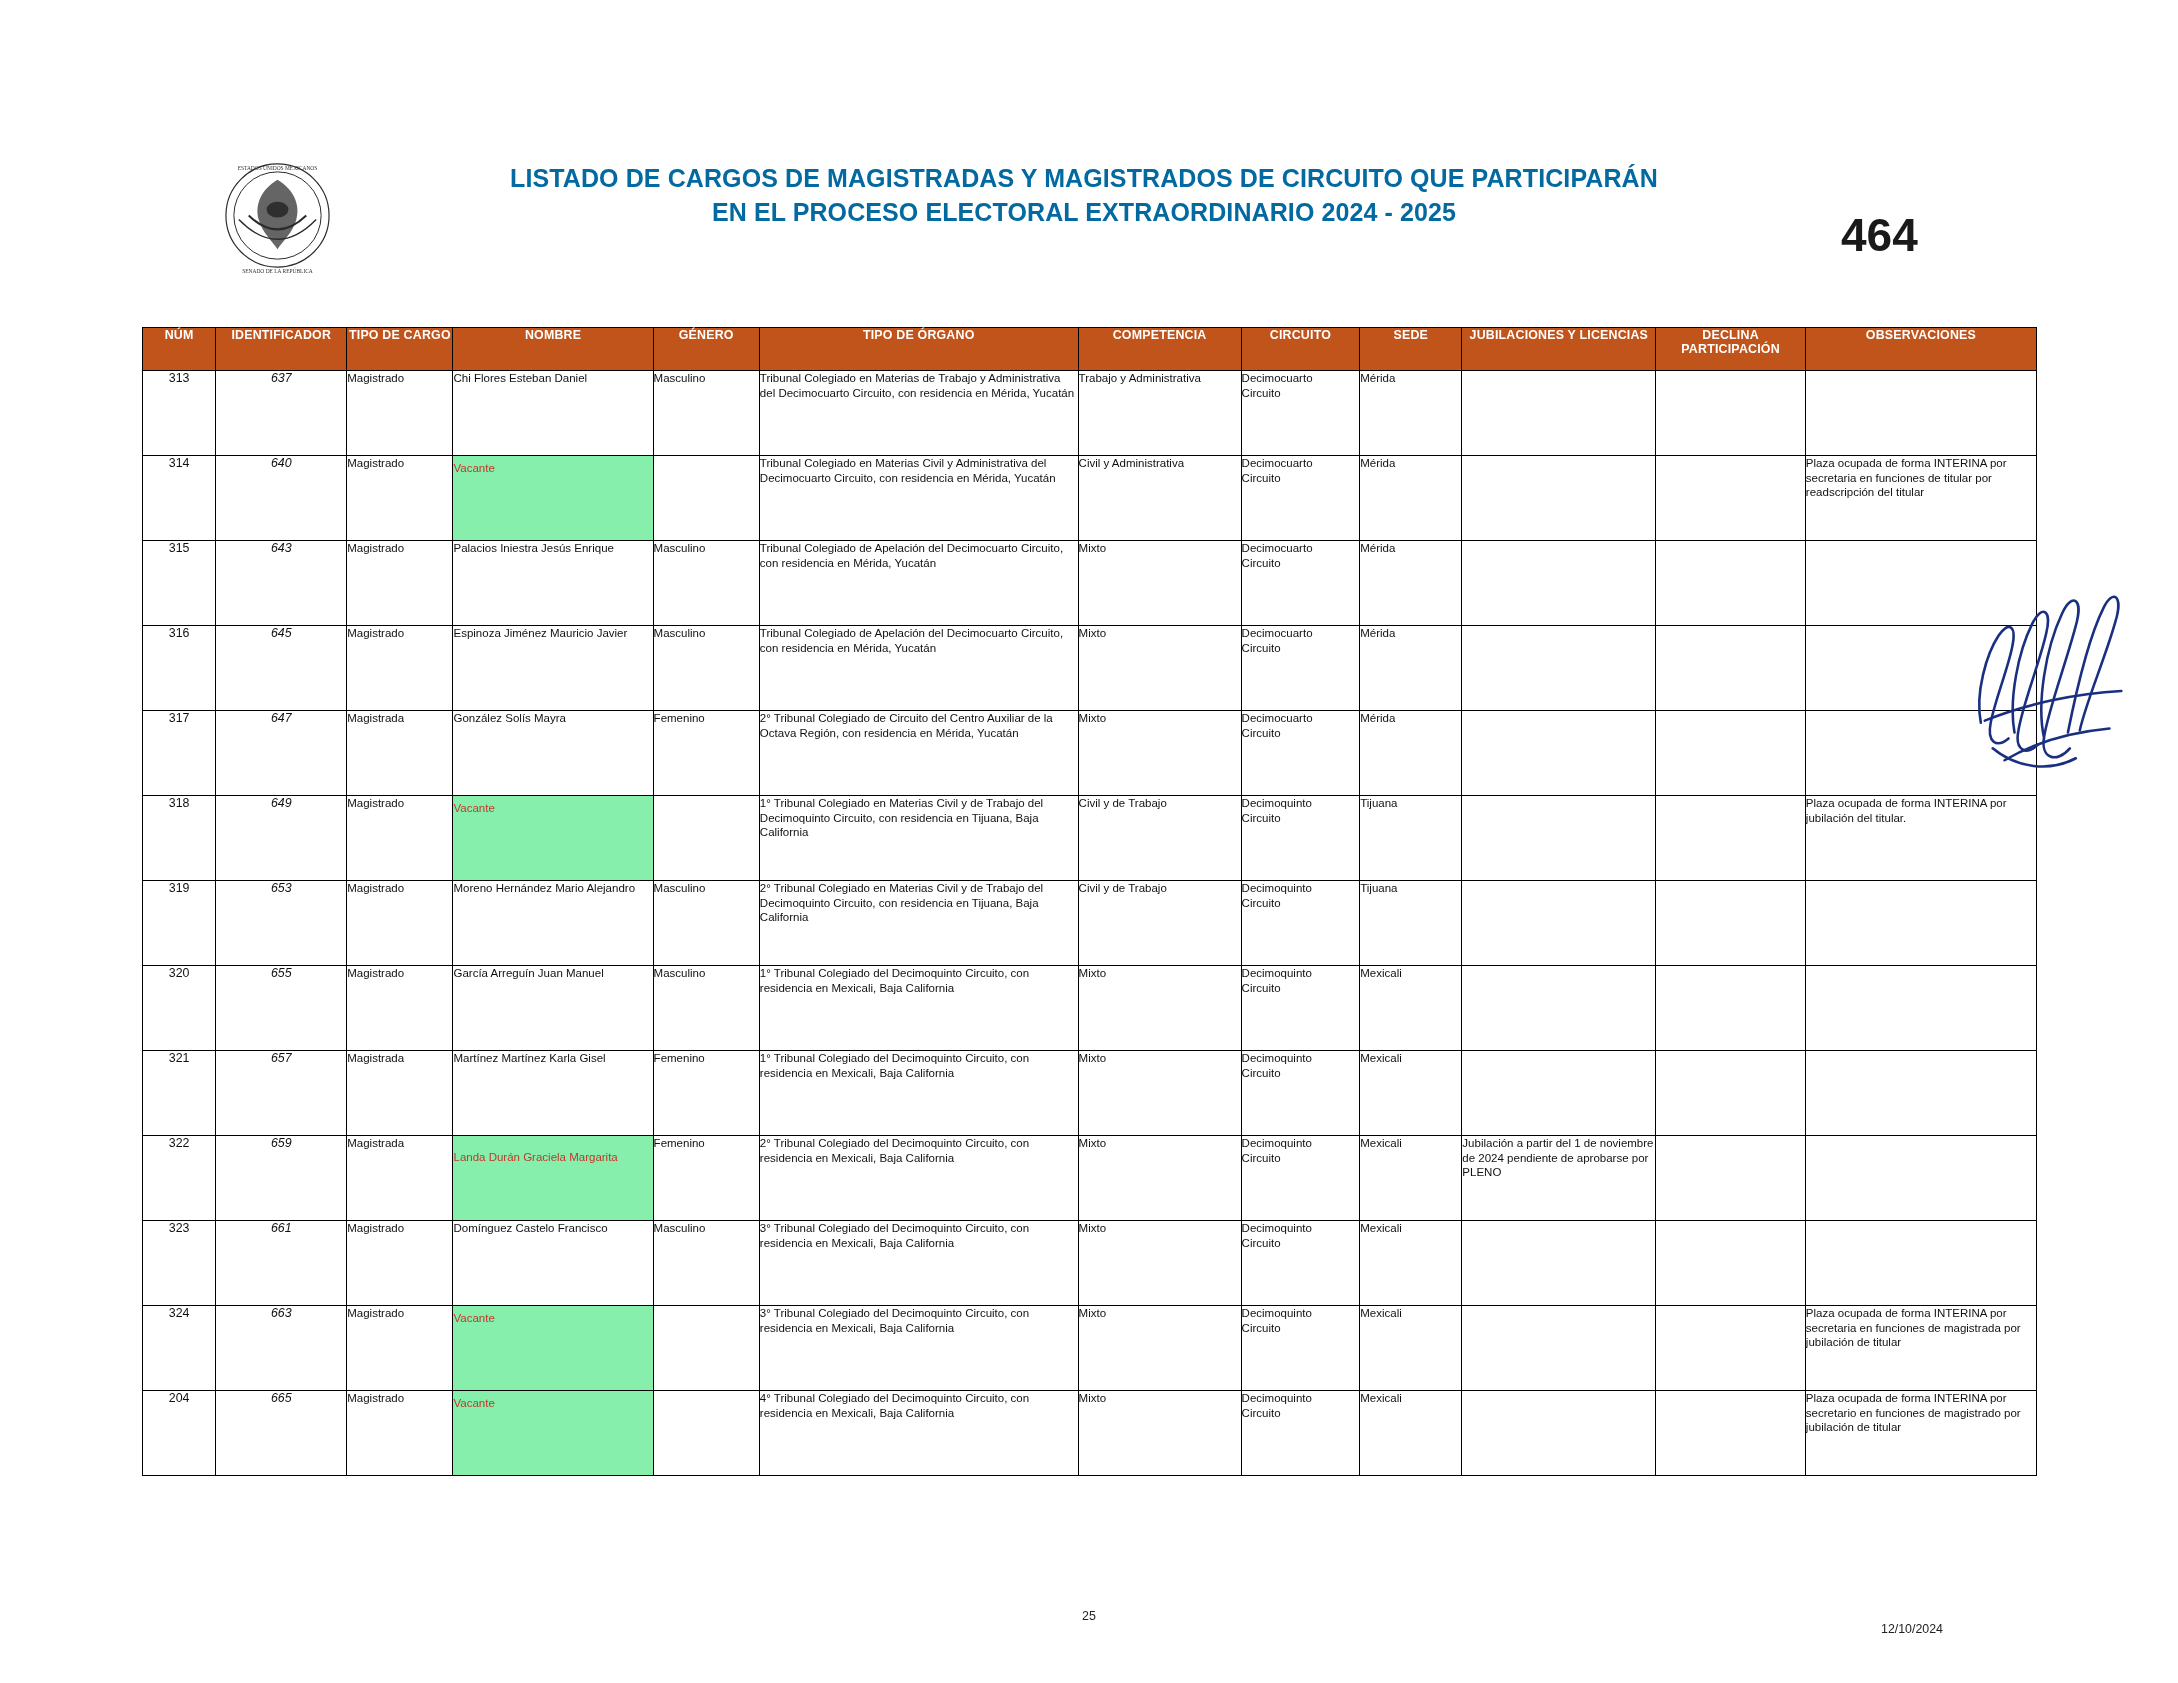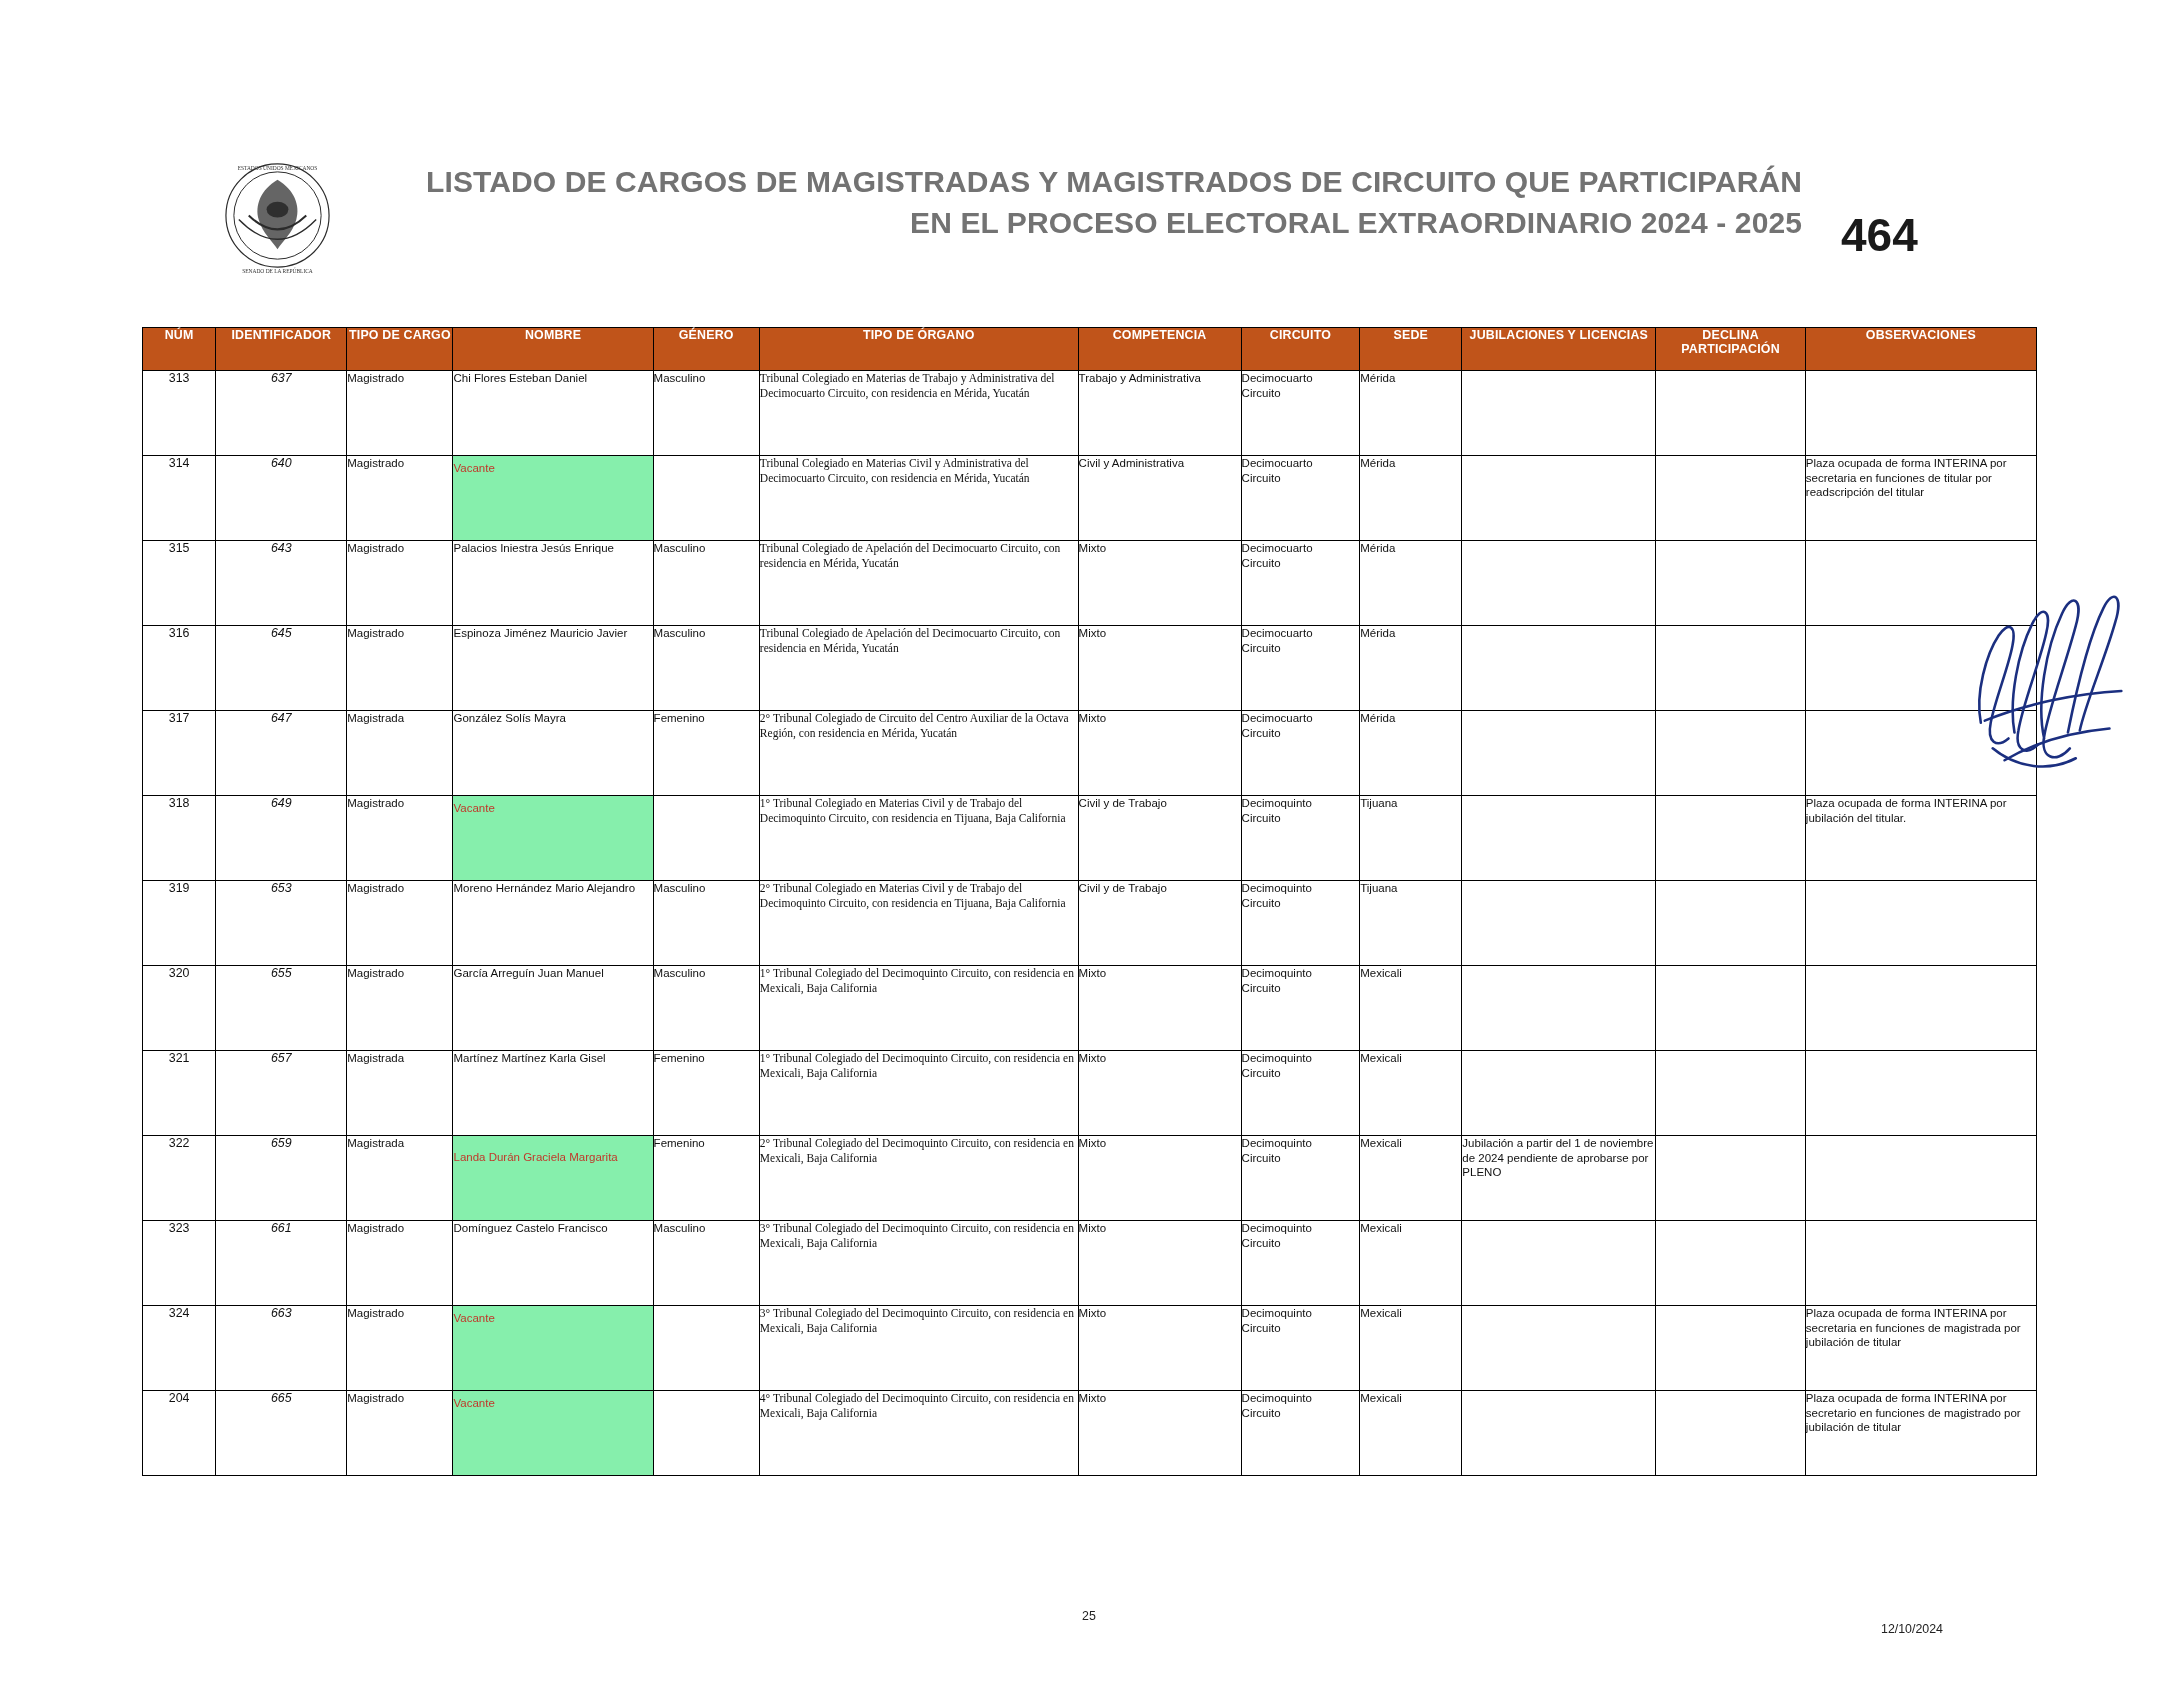--- a/index.html
+++ b/index.html
@@ -40,26 +40,25 @@
   }
   .seal svg { display: block; }
   .title-block {
     position: absolute;
     left: 366px;
     top: 4px;
     width: 1436px;
     text-align: center;
   }
   .title-line {
-    font-size: 30px;
+    font-size: 25px;
     font-weight: bold;
     letter-spacing: 0.1px;
     line-height: 1.35;
-    color: #737373;
-    text-align: right;
+    color: #0369a1;
   }
   .page-number {
     position: absolute;
     left: 1841px;
     top: 50px;
     width: 228px;
     text-align: left;
     font-size: 46px;
     font-weight: bold;
     color: #1a1a1a;
@@ -114,21 +113,21 @@
   .c-jub      { width: 188px; }
   .c-declina  { width: 145px; }
   .c-obs      { width: 224px; }
 
   td.center-text { text-align: center; vertical-align: middle; }
   td.num-cell    { text-align: center; vertical-align: middle; font-size: 12.4px; }
   td.id-cell     { text-align: center; vertical-align: middle; font-size: 12.4px; font-style: italic; }
   td.tipo-cell   { vertical-align: middle; padding-left: 8px; }
   td.nombre-cell { vertical-align: middle; padding-left: 8px; }
   td.genero-cell { vertical-align: middle; padding-left: 8px; }
-  td.organo-cell { vertical-align: top; padding: 6px 6px 0 7px; font-family: Liberation Serif, serif; }
+  td.organo-cell { vertical-align: top; padding: 6px 6px 0 7px; }
   td.comp-cell   { vertical-align: middle; padding-left: 7px; }
   td.circ-cell   { vertical-align: top; padding: 6px 5px 0 7px; }
   td.sede-cell   { vertical-align: middle; padding-left: 8px; }
   td.jub-cell    { vertical-align: top; padding: 6px 6px 0 7px; }
   td.obs-cell    { vertical-align: top; padding: 6px 8px 0 8px; }
 
   td.highlight   { background: #86efac; }
   .vacante-txt   { color: #c0392b; }
   .obs-b         { font-weight: normal; }
 

